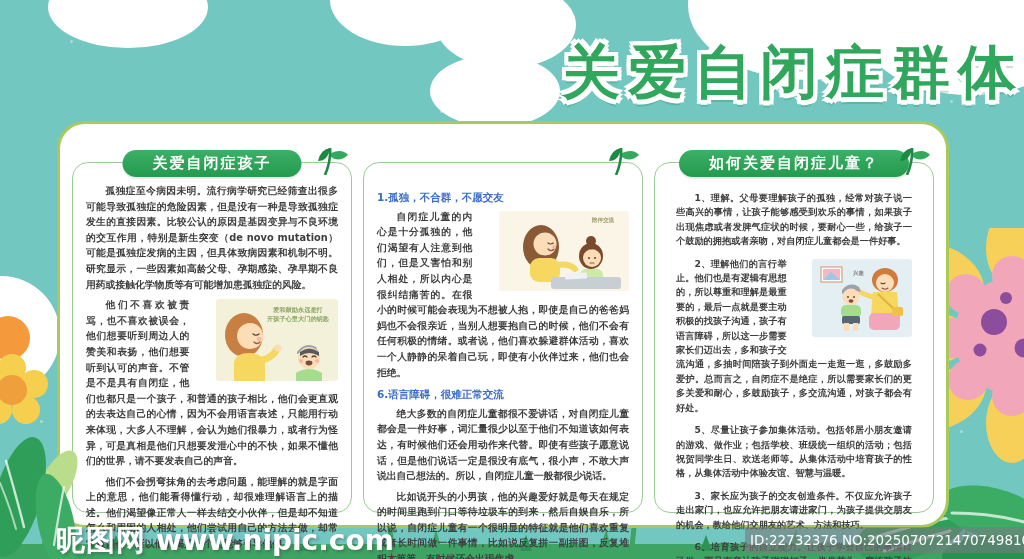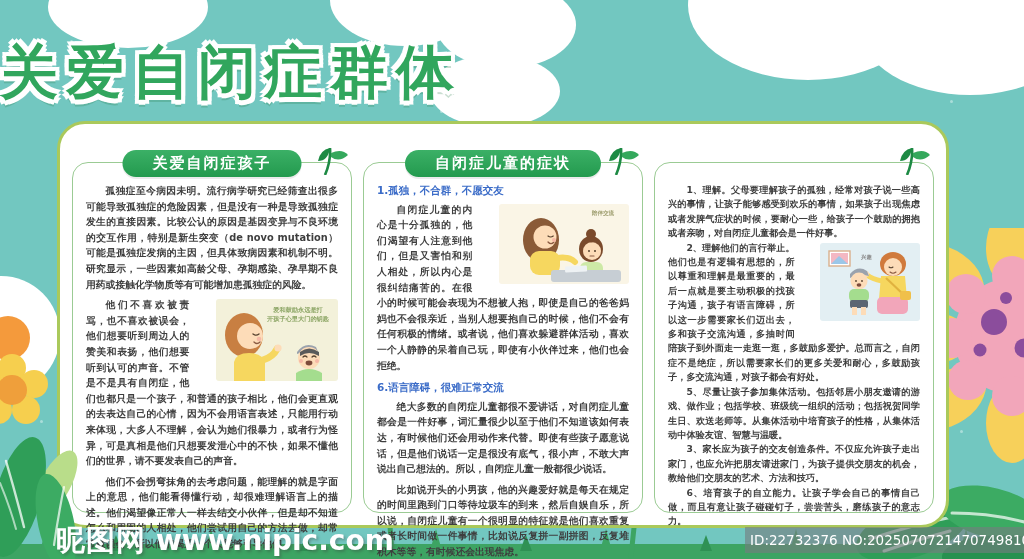--- a/index.html
+++ b/index.html
@@ -22,40 +22,40 @@
   .cloud{position:absolute;background:#fff;border-radius:50%;z-index:2;}
   .c-a{left:48px;top:-34px;width:160px;height:82px;}
   .c-b{left:330px;top:-46px;width:150px;height:92px;}
   .c-c{left:436px;top:-18px;width:140px;height:86px;}
   .c-d{left:430px;top:55px;width:130px;height:72px;}
   .c-e{left:688px;top:-70px;width:240px;height:150px;}
   .c-f{left:860px;top:-40px;width:220px;height:135px;}
   .c-g{left:980px;top:-90px;width:180px;height:170px;}
   .c-h{left:-58px;top:276px;width:118px;height:118px;}
 
-  .main-title{position:absolute;left:0;top:34px;width:100%;text-align:left;z-index:5;
+  .main-title{position:absolute;left:0;top:34px;width:100%;text-align:right;z-index:5;
     font-size:58px;font-weight:bold;letter-spacing:8px;color:#31a65d;
     text-shadow:-4px -4px 0 #fff,4px -4px 0 #fff,-4px 4px 0 #fff,4px 4px 0 #fff,
       -4px 0 0 #fff,4px 0 0 #fff,0 -4px 0 #fff,0 5px 0 #fff,0 7px 0 rgba(38,122,70,.25);}
 
   .panel{position:absolute;left:57px;top:121px;width:892px;height:407px;box-sizing:border-box;
     background:#fff;border:3px solid #aac95b;border-radius:28px;z-index:10;
     display:flex;gap:11px;padding:38px 12px 12px;}
   .col{position:relative;flex:1;background:#fff;border:1.6px solid #9bcb94;border-radius:16px;box-sizing:border-box;}
   .pill{position:absolute;top:-13px;left:50%;transform:translateX(-50%);height:27px;line-height:27px;
     padding:0 30px;white-space:nowrap;border-radius:14px;z-index:3;
     background:linear-gradient(#3bb066,#239a4e);color:#fff;font-weight:bold;font-size:15px;letter-spacing:2px;
     box-shadow:0 2px 0 rgba(0,0,0,.08);}
   .sprout{position:absolute;right:0px;top:-20px;width:36px;height:32px;z-index:4;}
   .col-body{padding:20px 13px 8px;font-weight:bold;color:#3e3e3e;font-size:9.8px;line-height:15.6px;text-align:justify;}
   .para{text-indent:2em;margin:0 0 5px;}
   .sec-heading{font-size:10.5px;font-weight:bold;color:#3b6cc8;margin:7px 0 3px;text-indent:0;}
-  .sec-heading.first{margin-top:0;}
+  .sec-heading.first{margin-top:7px;}
   .col3 .col-body{font-size:9.2px;line-height:14.4px;}
-  .col3 .para{margin:0;}
+  .col3 .para{margin:8px;}
 
   .float-illu{float:right;margin:2px 0 3px 7px;}
   .illu1{width:122px;height:82px;}
   .illu2{width:130px;height:80px;}
   .illu3{width:100px;height:78px;}
 
   
   .grass-strip{position:absolute;left:0;bottom:0;width:100%;height:15px;background:#3da463;z-index:6;}
   .blade{position:absolute;bottom:8px;width:0;height:0;z-index:6;border-left:6px solid transparent;border-right:6px solid transparent;}
   .blade.g1{border-bottom:22px solid #3da463;}
@@ -130,21 +130,20 @@
               <circle cx="101" cy="62" r="2" fill="#f6b8a6"></circle>
               <path d="M80 82 L80 74 Q93 66 106 74 L106 82 Z" fill="#a4dd8e"></path>
             </svg>
           </span><span>他们不喜欢被责骂，也不喜欢被误会，他们想要听到周边人的赞美和表扬，他们想要听到认可的声音。不管是不是具有自闭症，他们也都只是一个孩子，和普通的孩子相比，他们会更直观的去表达自己的心情，因为不会用语言表述，只能用行动来体现，大多人不理解，会认为她们很暴力，或者行为怪异，可是真相是他们只想要发泄心中的不快，如果不懂他们的世界，请不要发表自己的声音。</span>
         </div>
         <div class="para">他们不会拐弯抹角的去考虑问题，能理解的就是字面上的意思，他们能看得懂行动，却很难理解语言上的描述。他们渴望像正常人一样去结交小伙伴，但是却不知道怎么和周围的人相处，他们尝试用自己的方法去做，却常常被误会，所以他们渴望一个人能够引导他们。</div>
       </div>
     </div>
 
     <div class="col col2">
-      <div class="pill">自闭症儿童的症状</div>
       <svg class="sprout" viewBox="0 0 36 32">
         <path d="M10 32 Q16 18 15 5" stroke="#1d8a44" stroke-width="2.6" fill="none"></path>
         <path d="M15 5 Q5 7 3 18 Q13 18 15 5Z" fill="#1d8a44"></path>
         <path d="M16 10 Q27 5 33 12 Q24 20 16 14Z" fill="#34a85c"></path>
       </svg>
       <div class="col-body">
         <div class="sec-heading first">1.孤独，不合群，不愿交友</div>
         <div class="para">
           <span class="float-illu">
             <svg class="illu2" viewBox="0 0 130 80">
@@ -171,20 +170,21 @@
             </svg>
           </span><span>自闭症儿童的内心是十分孤独的，他们渴望有人注意到他们，但是又害怕和别人相处，所以内心是很纠结痛苦的。在很小的时候可能会表现为不想被人抱，即使是自己的爸爸妈妈也不会很亲近，当别人想要抱自己的时候，他们不会有任何积极的情绪。或者说，他们喜欢躲避群体活动，喜欢一个人静静的呆着自己玩，即使有小伙伴过来，他们也会拒绝。</span>
         </div>
         <div class="sec-heading">6.语言障碍，很难正常交流</div>
         <div class="para">绝大多数的自闭症儿童都很不爱讲话，对自闭症儿童都会是一件好事，词汇量很少以至于他们不知道该如何表达，有时候他们还会用动作来代替。即使有些孩子愿意说话，但是他们说话一定是很没有底气，很小声，不敢大声说出自己想法的。所以，自闭症儿童一般都很少说话。</div>
         <div class="para">比如说开头的小男孩，他的兴趣爱好就是每天在规定的时间里跑到门口等待垃圾车的到来，然后自娱自乐，所以说，自闭症儿童有一个很明显的特征就是他们喜欢重复或者长时间做一件事情，比如说反复拼一副拼图，反复堆积木等等，有时候还会出现焦虑。</div>
       </div>
     </div>
 
     <div class="col col3">
+      <div class="pill">如何关爱自闭症儿童？</div>
       <svg class="sprout" viewBox="0 0 36 32">
         <path d="M10 32 Q16 18 15 5" stroke="#1d8a44" stroke-width="2.6" fill="none"></path>
         <path d="M15 5 Q5 7 3 18 Q13 18 15 5Z" fill="#1d8a44"></path>
         <path d="M16 10 Q27 5 33 12 Q24 20 16 14Z" fill="#34a85c"></path>
       </svg>
       <div class="col-body">
         <div class="para">1、理解。父母要理解孩子的孤独，经常对孩子说一些高兴的事情，让孩子能够感受到欢乐的事情，如果孩子出现焦虑或者发脾气症状的时候，要耐心一些，给孩子一个鼓励的拥抱或者亲吻，对自闭症儿童都会是一件好事。</div>
         <div class="para">
           <span class="float-illu">
             <svg class="illu3" viewBox="0 0 100 78">

